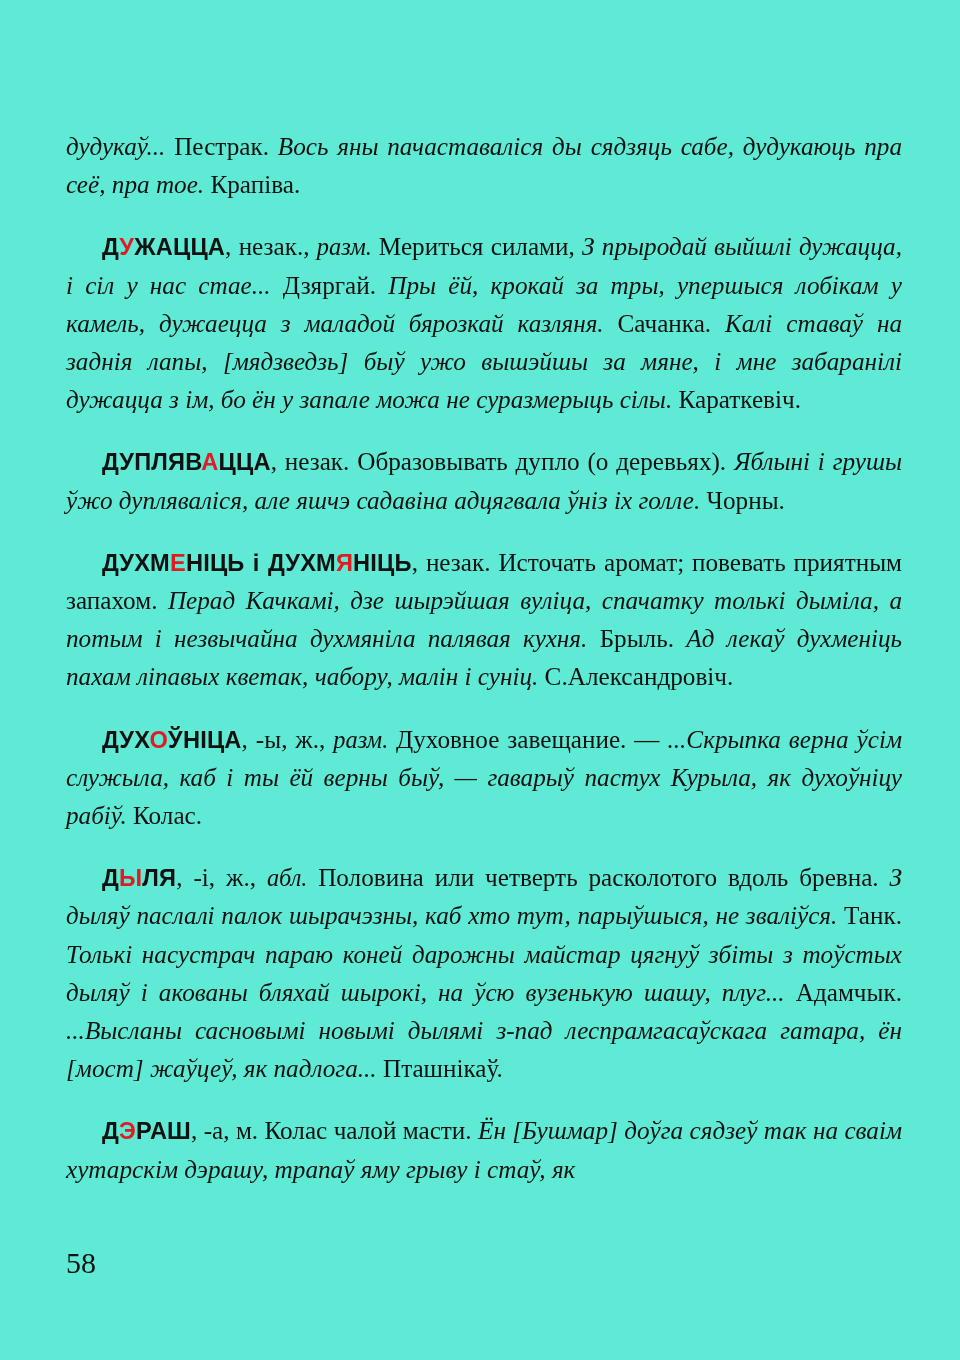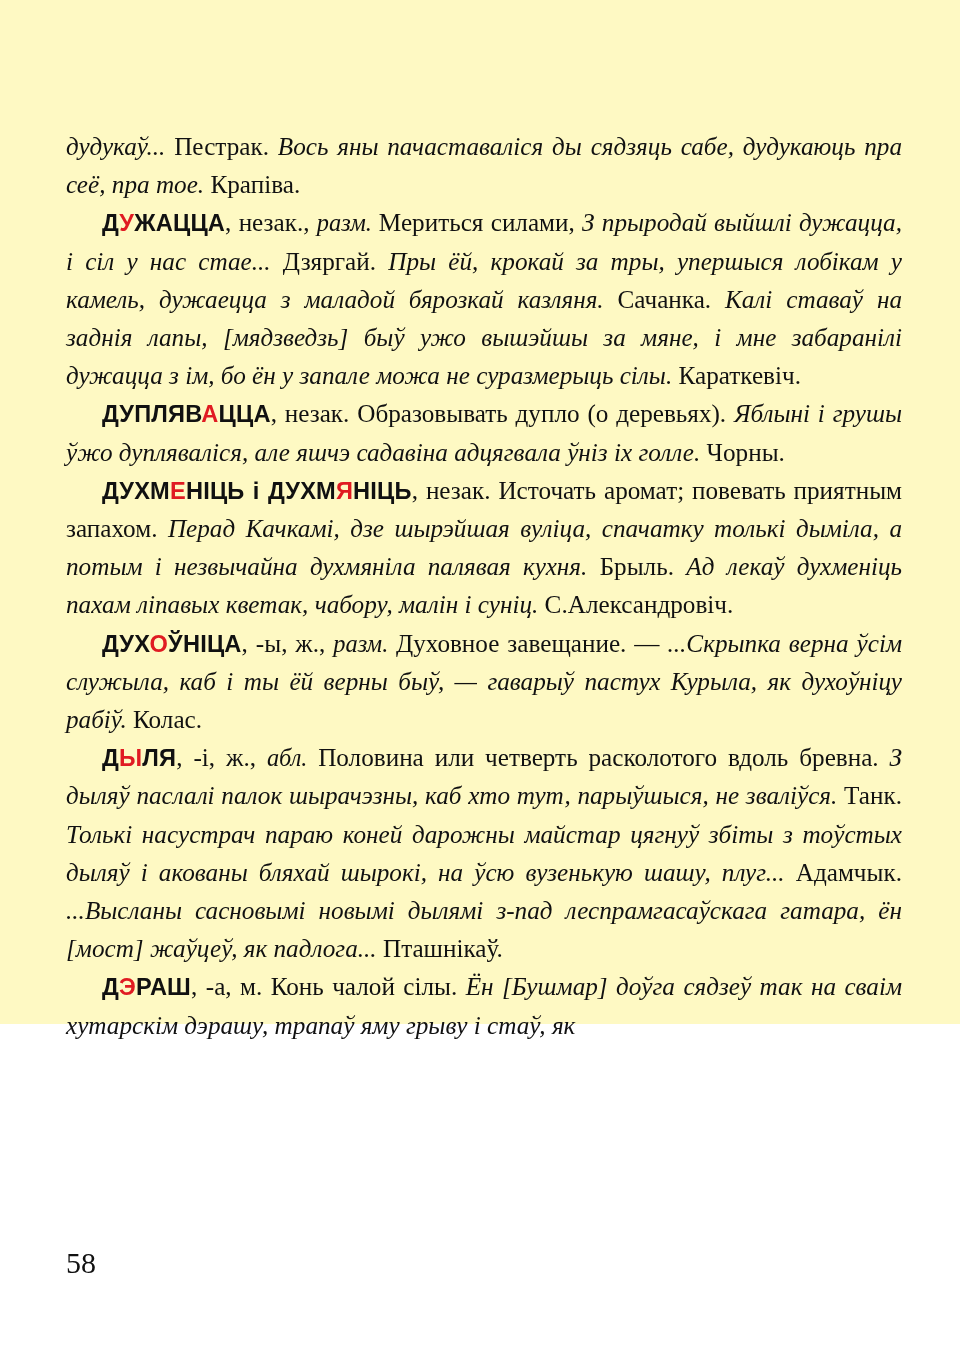--- a/index.html
+++ b/index.html
@@ -13,22 +13,22 @@
     position: relative;
     overflow: hidden;
     font-family: "Liberation Serif", "DejaVu Serif", serif;
     color: #000000;
   }
 
   #page {
     position: absolute;
     left: 0; top: 0;
     width: 960px;
-    height: 1024px;
-    background: #fef9c3;
+    height: 1360px;
+    background: #5eead4;
   }
 
   #column {
     position: absolute;
     left: 66px;
     top: 128px;
     width: 836px;
   }
 
   
@@ -36,20 +36,21 @@
     margin: 0;
     padding: 0;
     text-align: justify;
     text-justify: inter-word;
     font-size: 25.2px;
     line-height: 38.2px;
     color: #111111;
   }
   .entry.indent {
     text-indent: 36px;
+    margin-top: 24px;
   }
   .entry.cont {
     text-indent: 0;
   }
 
   
   .hw {
     font-family: "Liberation Sans", "DejaVu Sans", sans-serif;
     font-weight: bold;
     font-size: 23.6px;
@@ -88,18 +89,18 @@
 
 <div id="page">
 
   <div id="column">
       <p class="entry cont"><span class="bel">дудукаў... </span><span class="src">Пестрак. </span><span class="bel">Вось яны пачаставаліся ды сядзяць сабе, дудукаюць пра сеё, пра тое. </span><span class="src">Крапіва.</span></p>
       <p class="entry indent"><span class="hw"><span>Д</span><span class="stress" style="color: rgb(224, 27, 34);">У</span><span>ЖАЦЦА</span></span><span class="plain">, </span><span class="plain">незак., </span><span class="gram">разм. </span><span class="plain">Мериться силами, </span><span class="bel">З прыродай выйшлі дужацца, і сіл у нас стае... </span><span class="src">Дзяргай. </span><span class="bel">Пры ёй, крокай за тры, упершыся лобікам у камель, дужаецца з маладой бярозкай казляня. </span><span class="src">Сачанка. </span><span class="bel">Калі ставаў на заднія лапы, [мядзведзь] быў ужо вышэйшы за мяне, і мне забаранілі дужацца з ім, бо ён у запале можа не суразмерыць сілы. </span><span class="src">Караткевіч.</span></p>
       <p class="entry indent"><span class="hw"><span>ДУПЛЯВ</span><span class="stress" style="color: rgb(224, 27, 34);">А</span><span>ЦЦА</span></span><span class="plain">, </span><span class="plain">незак. </span><span class="plain">Образовывать дупло (о деревьях). </span><span class="bel">Яблыні і грушы ўжо дупляваліся, але яшчэ садавіна адцягвала ўніз іх голле. </span><span class="src">Чорны.</span></p>
       <p class="entry indent"><span class="hw"><span>ДУХМ</span><span class="stress" style="color: rgb(224, 27, 34);">Е</span><span>НІЦЬ</span><span class="hw-sep"> і </span><span>ДУХМ</span><span class="stress" style="color: rgb(224, 27, 34);">Я</span><span>НІЦЬ</span></span><span class="plain">, </span><span class="plain">незак. </span><span class="plain">Источать аромат; повевать приятным запахом. </span><span class="bel">Перад Качкамі, дзе шырэйшая вуліца, спачатку толькі дыміла, а потым і незвычайна духмяніла палявая кухня. </span><span class="src">Брыль. </span><span class="bel">Ад лекаў духменіць пахам ліпавых кветак, чабору, малін і суніц. </span><span class="src">С.Александровіч.</span></p>
       <p class="entry indent"><span class="hw"><span>ДУХ</span><span class="stress" style="color: rgb(224, 27, 34);">О</span><span>ЎНІЦА</span></span><span class="plain">, </span><span class="plain">-ы, ж., </span><span class="gram">разм. </span><span class="plain">Духовное завещание. — </span><span class="bel">...Скрыпка верна ўсім служыла, каб і ты ёй верны быў, — гаварыў пастух Курыла, як духоўніцу рабіў. </span><span class="src">Колас.</span></p>
       <p class="entry indent"><span class="hw"><span>Д</span><span class="stress" style="color: rgb(224, 27, 34);">Ы</span><span>ЛЯ</span></span><span class="plain">, </span><span class="plain">-і, ж., </span><span class="gram">абл. </span><span class="plain">Половина или четверть расколотого вдоль бревна. </span><span class="bel">З дыляў паслалі палок шырачэзны, каб хто тут, парыўшыся, не зваліўся. </span><span class="src">Танк. </span><span class="bel">Толькі насустрач параю коней дарожны майстар цягнуў збіты з тоўстых дыляў і акованы бляхай шырокі, на ўсю вузенькую шашу, плуг... </span><span class="src">Адамчык. </span><span class="bel">...Высланы сасновымі новымі дылямі з-пад леспрамгасаўскага гатара, ён [мост] жаўцеў, як падлога... </span><span class="src">Пташнікаў.</span></p>
-      <p class="entry indent"><span class="hw"><span>Д</span><span class="stress" style="color: rgb(224, 27, 34);">Э</span><span>РАШ</span></span><span class="plain">, </span><span class="plain">-а, м. </span><span class="plain">Конь чалой сілы. </span><span class="bel">Ён [Бушмар] доўга сядзеў так на сваім хутарскім дэрашу, трапаў яму грыву і стаў, як</span></p>
+      <p class="entry indent"><span class="hw"><span>Д</span><span class="stress" style="color: rgb(224, 27, 34);">Э</span><span>РАШ</span></span><span class="plain">, </span><span class="plain">-а, м. </span><span class="plain">Колас чалой масти. </span><span class="bel">Ён [Бушмар] доўга сядзеў так на сваім хутарскім дэрашу, трапаў яму грыву і стаў, як</span></p>
     </div>
 
   <div id="folio">58</div>
 
 </div>
 
 </body></html>

